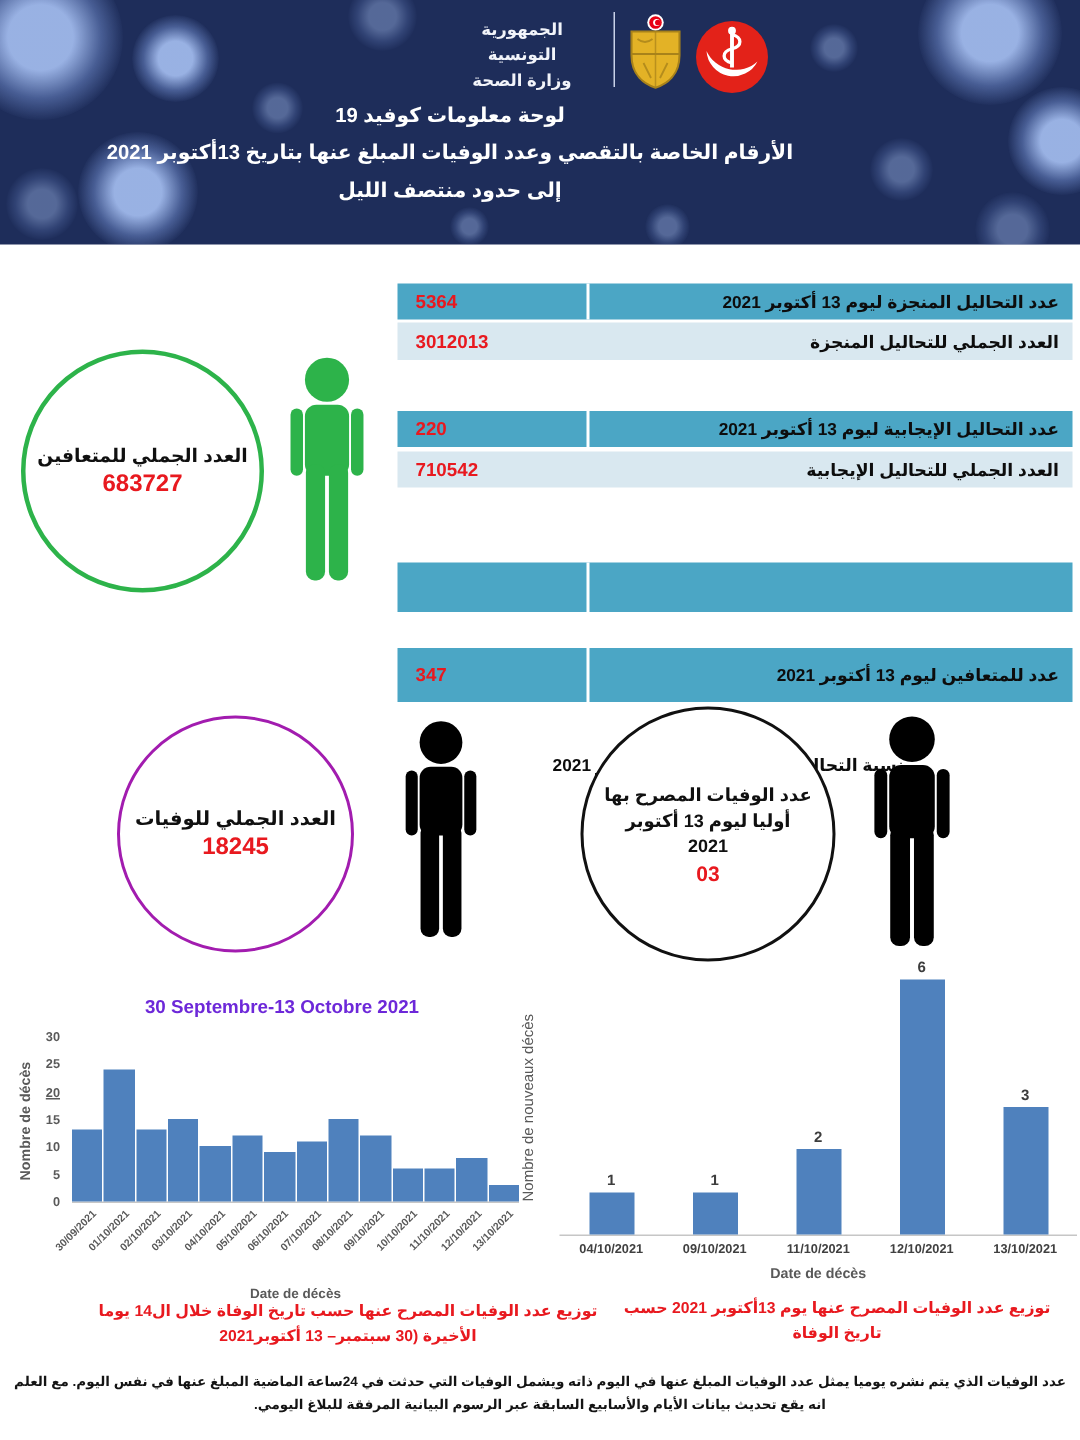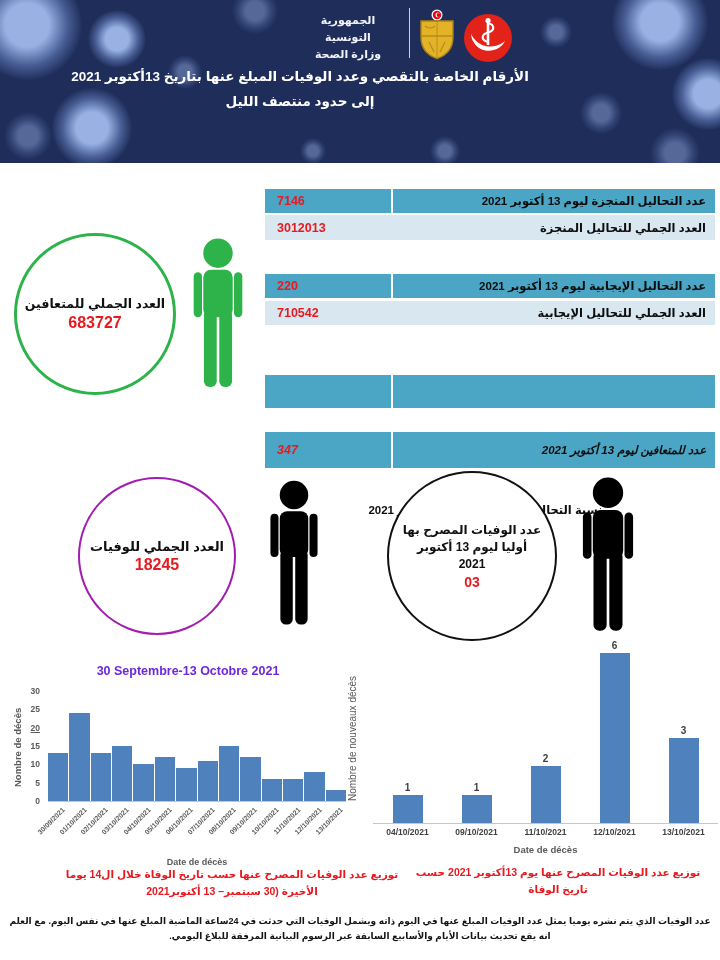--- a/index.html
+++ b/index.html
@@ -42,21 +42,21 @@
   .statrow .val{width:128px;flex:0 0 128px;color:#e8191f;font-weight:bold;font-size:12.5px;padding-left:12px;
     box-sizing:border-box;direction:ltr;text-align:left;}
   .statrow.teal .val{border-right:2px solid #ffffff;align-self:stretch;display:flex;align-items:center;}
   .statrow .lab{flex:1;direction:rtl;text-align:right;color:#0d0d0d;font-weight:bold;font-size:11.5px;
     padding-right:9px;box-sizing:border-box;}
   #row-tests-day{top:189px;height:24px;}
   #row-tests-total{top:215px;height:25px;}
   #row-pos-day{top:274px;height:24px;}
   #row-pos-total{top:301px;height:24px;}
   #row-rate{top:375px;height:33px;flex-direction:column;}
-  #row-recovered-day{top:432px;height:36px;font-style:italic;}
+  #row-recovered-day{top:432px;height:36px;}
   
   .chart{position:absolute;}
   #chart1{left:8px;top:658px;width:350px;height:214px;}
   #chart2{left:345px;top:628px;width:375px;height:240px;}
   .chart .title{position:absolute;top:6px;left:30px;width:300px;text-align:center;color:#6d28d9;
     font-weight:bold;font-size:12.5px;}
   .chart .ylab{position:absolute;writing-mode:vertical-rl;transform:rotate(180deg);text-align:center;
     color:#595959;}
   #chart1 .ylab{left:4px;top:33px;height:112px;font-size:9.5px;font-weight:bold;}
   #chart2 .ylab{left:2px;top:22px;height:176px;font-size:10px;}
@@ -128,20 +128,21 @@
     <svg width="50" height="50" viewBox="0 0 50 50">
       <circle cx="25" cy="25" r="24" fill="#e32219"></circle>
       <path d="M8 21 a18 18 0 0 0 34 7 a21.5 21.5 0 0 1 -34 -7 Z" fill="#ffffff"></path>
       <path d="M25 7 v25" stroke="#ffffff" stroke-width="2.6"></path>
       <path d="M25 10 c7 2 7 7.5 0 9.5 c-7 2 -7 7.5 0 9.5" stroke="#ffffff" stroke-width="2.2" fill="none"></path>
       <circle cx="25" cy="7.5" r="2.6" fill="#ffffff"></circle>
     </svg>
   </div>
 
   <div class="hdr-title">
+    <div>لوحة معلومات كوفيد  19</div>
     <div>الأرقام الخاصة بالتقصي وعدد الوفيات المبلغ عنها بتاريخ  13أكتوبر 2021</div>
     <div>إلى حدود منتصف الليل</div>
   </div>
 </div>
 
 <div class="circle" id="circle-recovered">
   <div class="clabel">العدد الجملي للمتعافين</div>
   <div class="cvalue">683727</div>
 </div>
 <div class="person" style="left:186px;top:233px;">
@@ -149,21 +150,21 @@
     <circle cx="50" cy="24" r="23"></circle>
     <rect x="27" y="50" width="46" height="74" rx="12"></rect>
     <rect x="12" y="54" width="13" height="70" rx="6.5"></rect>
     <rect x="75" y="54" width="13" height="70" rx="6.5"></rect>
     <rect x="28" y="112" width="20" height="121" rx="9"></rect>
     <rect x="52" y="112" width="20" height="121" rx="9"></rect>
   </svg>
 </div>
 
 <div class="statrow teal" id="row-tests-day">
-  <div class="val">7146</div>
+  <div class="val">5364</div>
   <div class="lab">عدد التحاليل المنجزة ليوم  13 أكتوبر 2021</div>
 </div>
 <div class="statrow light" id="row-tests-total">
   <div class="val">3012013</div>
   <div class="lab">العدد الجملي للتحاليل المنجزة</div>
 </div>
 <div class="statrow teal" id="row-pos-day">
   <div class="val">220</div>
   <div class="lab">عدد التحاليل الإيجابية ليوم  13 أكتوبر 2021</div>
 </div>

